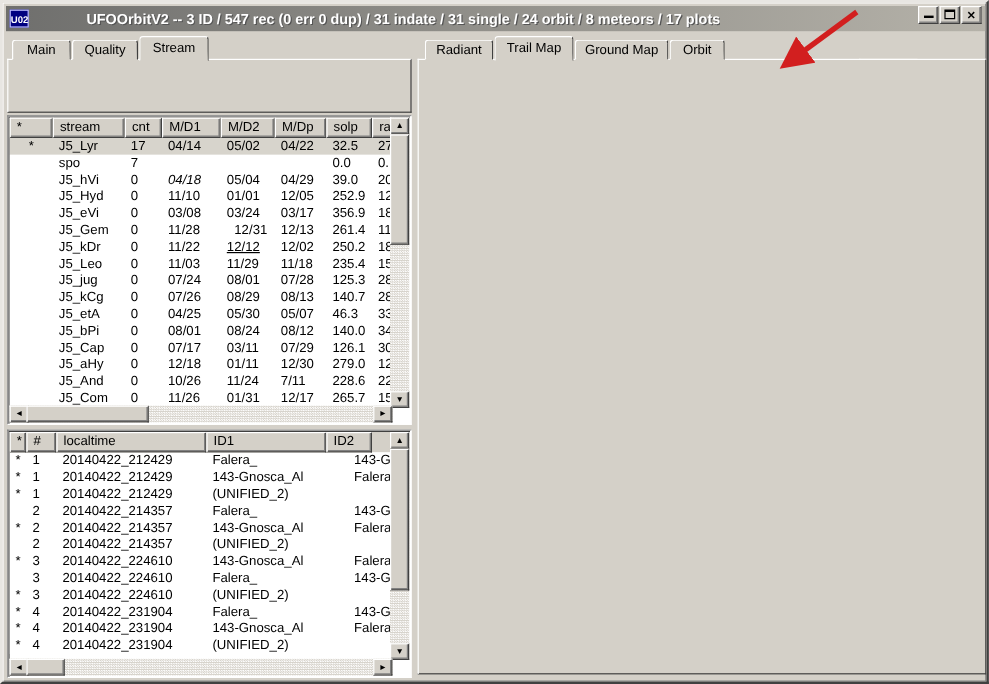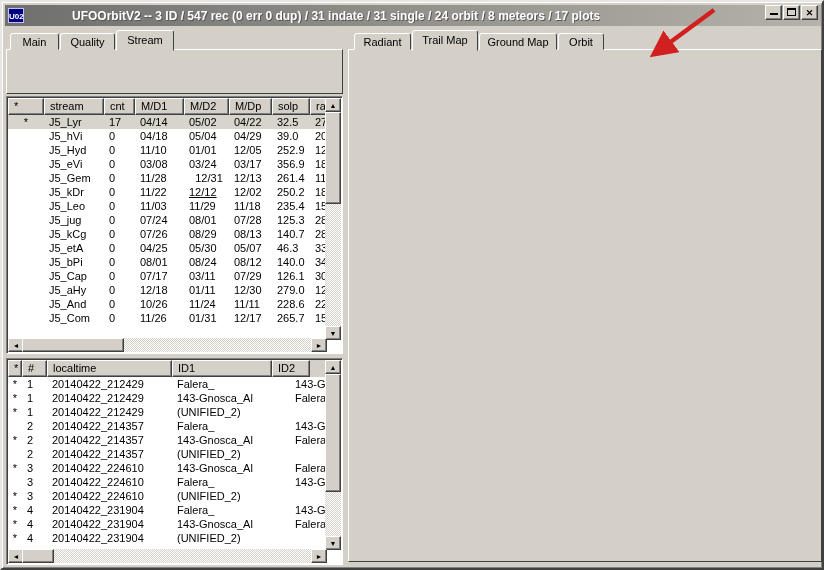--- a/index.html
+++ b/index.html
@@ -181,23 +181,33 @@
           <div class="td" style="width: 60px;">J5_Lyr</div>
           <div class="td" style="width: 31px;">17</div>
           <div class="td" style="width: 49px;">04/14</div>
           <div class="td" style="width: 45px;">05/02</div>
           <div class="td" style="width: 43px;">04/22</div>
           <div class="td" style="width: 38px;">32.5</div>
           <div class="td" style="width: 18px;">27</div>
         </div>
         <div class="trow">
           <div class="td ctr" style="width: 36px;"></div>
+          <div class="td" style="width: 60px;">spo</div>
+          <div class="td" style="width: 31px;">7</div>
+          <div class="td" style="width: 49px;"></div>
+          <div class="td" style="width: 45px;"></div>
+          <div class="td" style="width: 43px;"></div>
+          <div class="td" style="width: 38px;">0.0</div>
+          <div class="td" style="width: 18px;">0.</div>
+        </div>
+        <div class="trow">
+          <div class="td ctr" style="width: 36px;"></div>
           <div class="td" style="width: 60px;">J5_hVi</div>
           <div class="td" style="width: 31px;">0</div>
-          <div class="td" style="width: 49px;">04/18</div>
+          <div class="td" style="width: 49px; font-style: italic;">04/18</div>
           <div class="td" style="width: 45px;">05/04</div>
           <div class="td" style="width: 43px;">04/29</div>
           <div class="td" style="width: 38px;">39.0</div>
           <div class="td" style="width: 18px;">20</div>
         </div>
         <div class="trow">
           <div class="td ctr" style="width: 36px;"></div>
           <div class="td" style="width: 60px;">J5_Hyd</div>
           <div class="td" style="width: 31px;">0</div>
           <div class="td" style="width: 49px;">11/10</div>
@@ -305,21 +315,21 @@
           <div class="td" style="width: 43px;">12/30</div>
           <div class="td" style="width: 38px;">279.0</div>
           <div class="td" style="width: 18px;">12</div>
         </div>
         <div class="trow">
           <div class="td ctr" style="width: 36px;"></div>
           <div class="td" style="width: 60px;">J5_And</div>
           <div class="td" style="width: 31px;">0</div>
           <div class="td" style="width: 49px;">10/26</div>
           <div class="td" style="width: 45px;">11/24</div>
-          <div class="td" style="width: 43px;">11/11</div>
+          <div class="td" style="width: 43px;">7/11</div>
           <div class="td" style="width: 38px;">228.6</div>
           <div class="td" style="width: 18px;">22</div>
         </div>
         <div class="trow">
           <div class="td ctr" style="width: 36px;"></div>
           <div class="td" style="width: 60px;">J5_Com</div>
           <div class="td" style="width: 31px;">0</div>
           <div class="td" style="width: 49px;">11/26</div>
           <div class="td" style="width: 45px;">01/31</div>
           <div class="td" style="width: 43px;">12/17</div>

